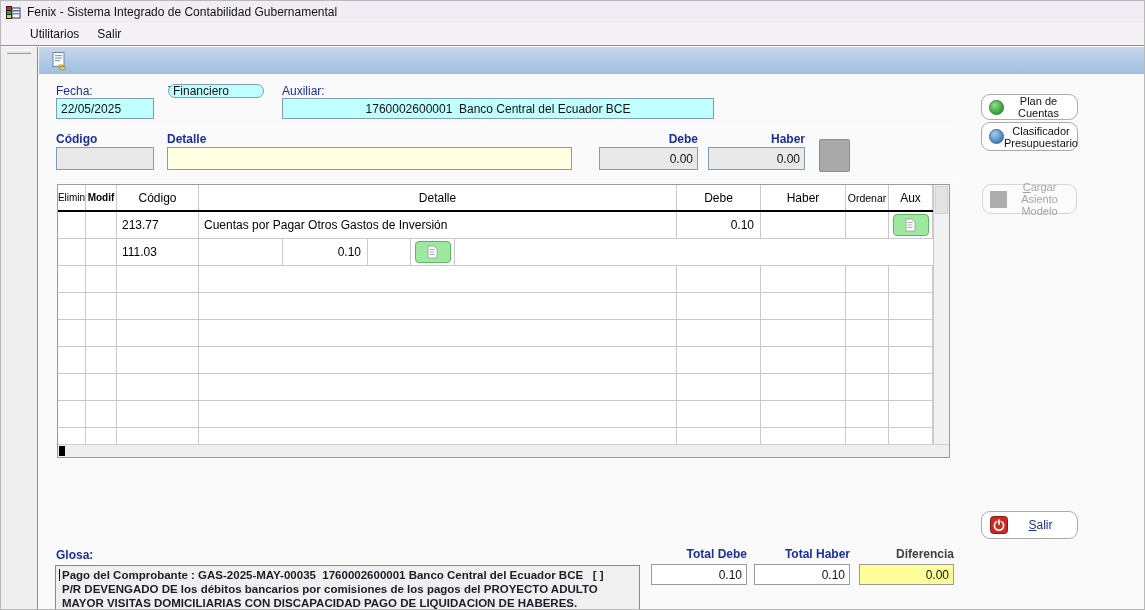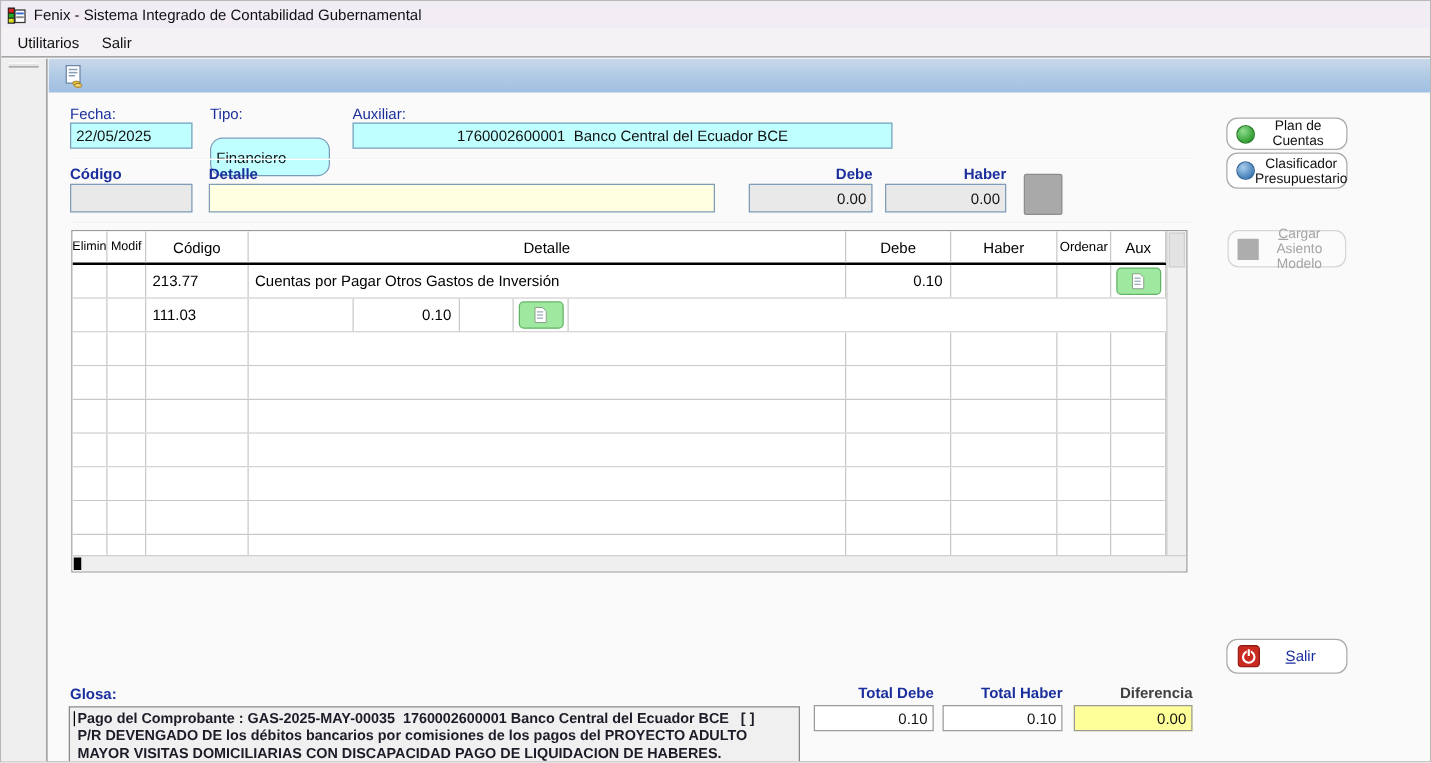--- a/index.html
+++ b/index.html
@@ -4,21 +4,21 @@
 <style>
   * { margin:0; padding:0; box-sizing:border-box; }
   body { background:#ddd; font-family:"Liberation Sans", sans-serif; }
   .screen { position:relative; width:1145px; height:610px; background:#FAFAFA; overflow:hidden; border:1px solid #b9b9b9; }
 
   
   .titlebar { position:absolute; left:0; top:0; width:100%; height:22px; background:#F2ECF4; display:flex; align-items:center; padding-left:5px; gap:6px; }
   .titlebar .title { font-size:12px; color:#111; }
 
   
-  .menubar { position:absolute; left:0; top:22px; width:100%; height:23px; background:#F5F2F5; border-bottom:1px solid #8E8E8E; display:flex; align-items:center; padding-left:4px; }
+  .menubar { position:absolute; left:0; top:22px; width:100%; height:23px; background:#F5F2F5; border-bottom:1px solid #8E8E8E; display:flex; align-items:center; padding-left:20px; }
   .menu-item { font-size:12px; color:#111; padding:3px 9px; cursor:default; }
 
   
   .sidebar { position:absolute; left:0; top:46px; width:37px; height:564px; background:#EFEFEF; border-right:1px solid #8a8a8a; }
   .grip { margin:3px auto 0 auto; width:24px; height:4px; border-top:1px solid #fff; border-bottom:1px solid #9a9a9a; background:#e4e4e4; }
 
   
   .toolbar { position:absolute; left:38px; top:46px; width:1107px; height:27px; background:linear-gradient(180deg,#C9D8EA 0%, #AFC9E5 55%, #A0BFE1 100%); }
   .tool-btn { position:absolute; left:9px; top:3px; width:22px; height:22px; display:flex; align-items:center; justify-content:center; border:1px solid transparent; border-radius:2px; }
 
@@ -38,21 +38,21 @@
   .graybtn { position:absolute; left:818px; top:138px; width:31px; height:33px; background:#A9A9A9; border:1px solid #8d8d8d; border-radius:2px; }
 
   
   .grid-wrap { position:absolute; left:56px; top:183px; width:893px; height:274px; border:1px solid #9a9a9a; background:#fff; overflow:hidden; }
   .grid-body { position:absolute; left:0; top:0; width:875px; height:336px; overflow:hidden; }
   .trow { display:flex; height:27px; border-bottom:1px solid #C9C9C9; background:#fff; }
   .trow.head { border-bottom:2px solid #000; }
   .tcell { border-right:1px solid #C9C9C9; height:100%; font-size:12px; color:#000; display:flex; align-items:center; overflow:hidden; }
   .head .tcell { justify-content:center; font-size:12px; }
   .head .tcell.small { font-size:10px; }
-  .c-elimin{width:28px;} .c-modif{width:31px;} .c-codigo{width:82px;}
+  .c-elimin{width:28px;} .c-modif{width:31px;font-weight:bold;} .c-codigo{width:82px;}
   .c-detalle{width:478px;} .c-debe{width:84px;} .c-haber{width:85px;}
   .c-ordenar{width:43px;} .c-aux{width:44px; justify-content:center;}
   .tcell.pad { padding-left:5px; }
   .tcell.num { justify-content:flex-end; padding-right:6px; }
   .head .c-ordenar { font-size:10.5px; }
 
   .aux-btn { width:36px; height:22px; background:#9FE8A0; border:1px solid #61b463; border-radius:4px; display:flex; align-items:center; justify-content:center; cursor:pointer; }
 
   .vscroll { position:absolute; right:0; top:0; width:16px; height:336px; background:#F1F1F1; border-left:1px solid #C9C9C9; }
   .vthumb { margin:1px; height:28px; background:#e3e3e3; border:1px solid #cfcfcf; }
@@ -112,21 +112,21 @@
         <ellipse cx="12" cy="15.5" rx="3" ry="1.6" fill="#E4BE4A" stroke="#96761a" stroke-width="0.7"></ellipse>
         <ellipse cx="13.5" cy="17.3" rx="3" ry="1.6" fill="#EFD06B" stroke="#96761a" stroke-width="0.7"></ellipse>
       </svg>
     </div>
   </div>
 
   <div class="label" style="left:55px; top:83px;">Fecha:</div>
   <input class="field cyan" style="left: 55px; top: 97px; width: 98px; height: 21px;" readonly="" value="22/05/2025">
 
   <div class="label" style="left:167px; top:83px;">Tipo:</div>
-  <input class="field cyan" style="left: 167px; top: 109px; width: 96px; height: 31px; border-radius: 10px;" readonly="" value="Financiero">
+  <input class="field cyan" style="left: 167px; top: 83px; width: 96px; height: 14px; border-radius: 10px;" readonly="" value="Financiero">
 
   <div class="label" style="left:281px; top:83px;">Auxiliar:</div>
   <input class="field cyan pre" style="left: 281px; top: 97px; width: 432px; height: 21px;" readonly="" value="1760002600001  Banco Central del Ecuador BCE">
 
   <div class="sep" style="left:55px; top:126px; width:897px;"></div>
 
   <div class="label b" style="left:55px; top:131px;">Código</div>
   <input class="field gray" style="left: 55px; top: 146px; width: 98px; height: 23px;" value="">
 
   <div class="label b" style="left:166px; top:131px;">Detalle</div>

